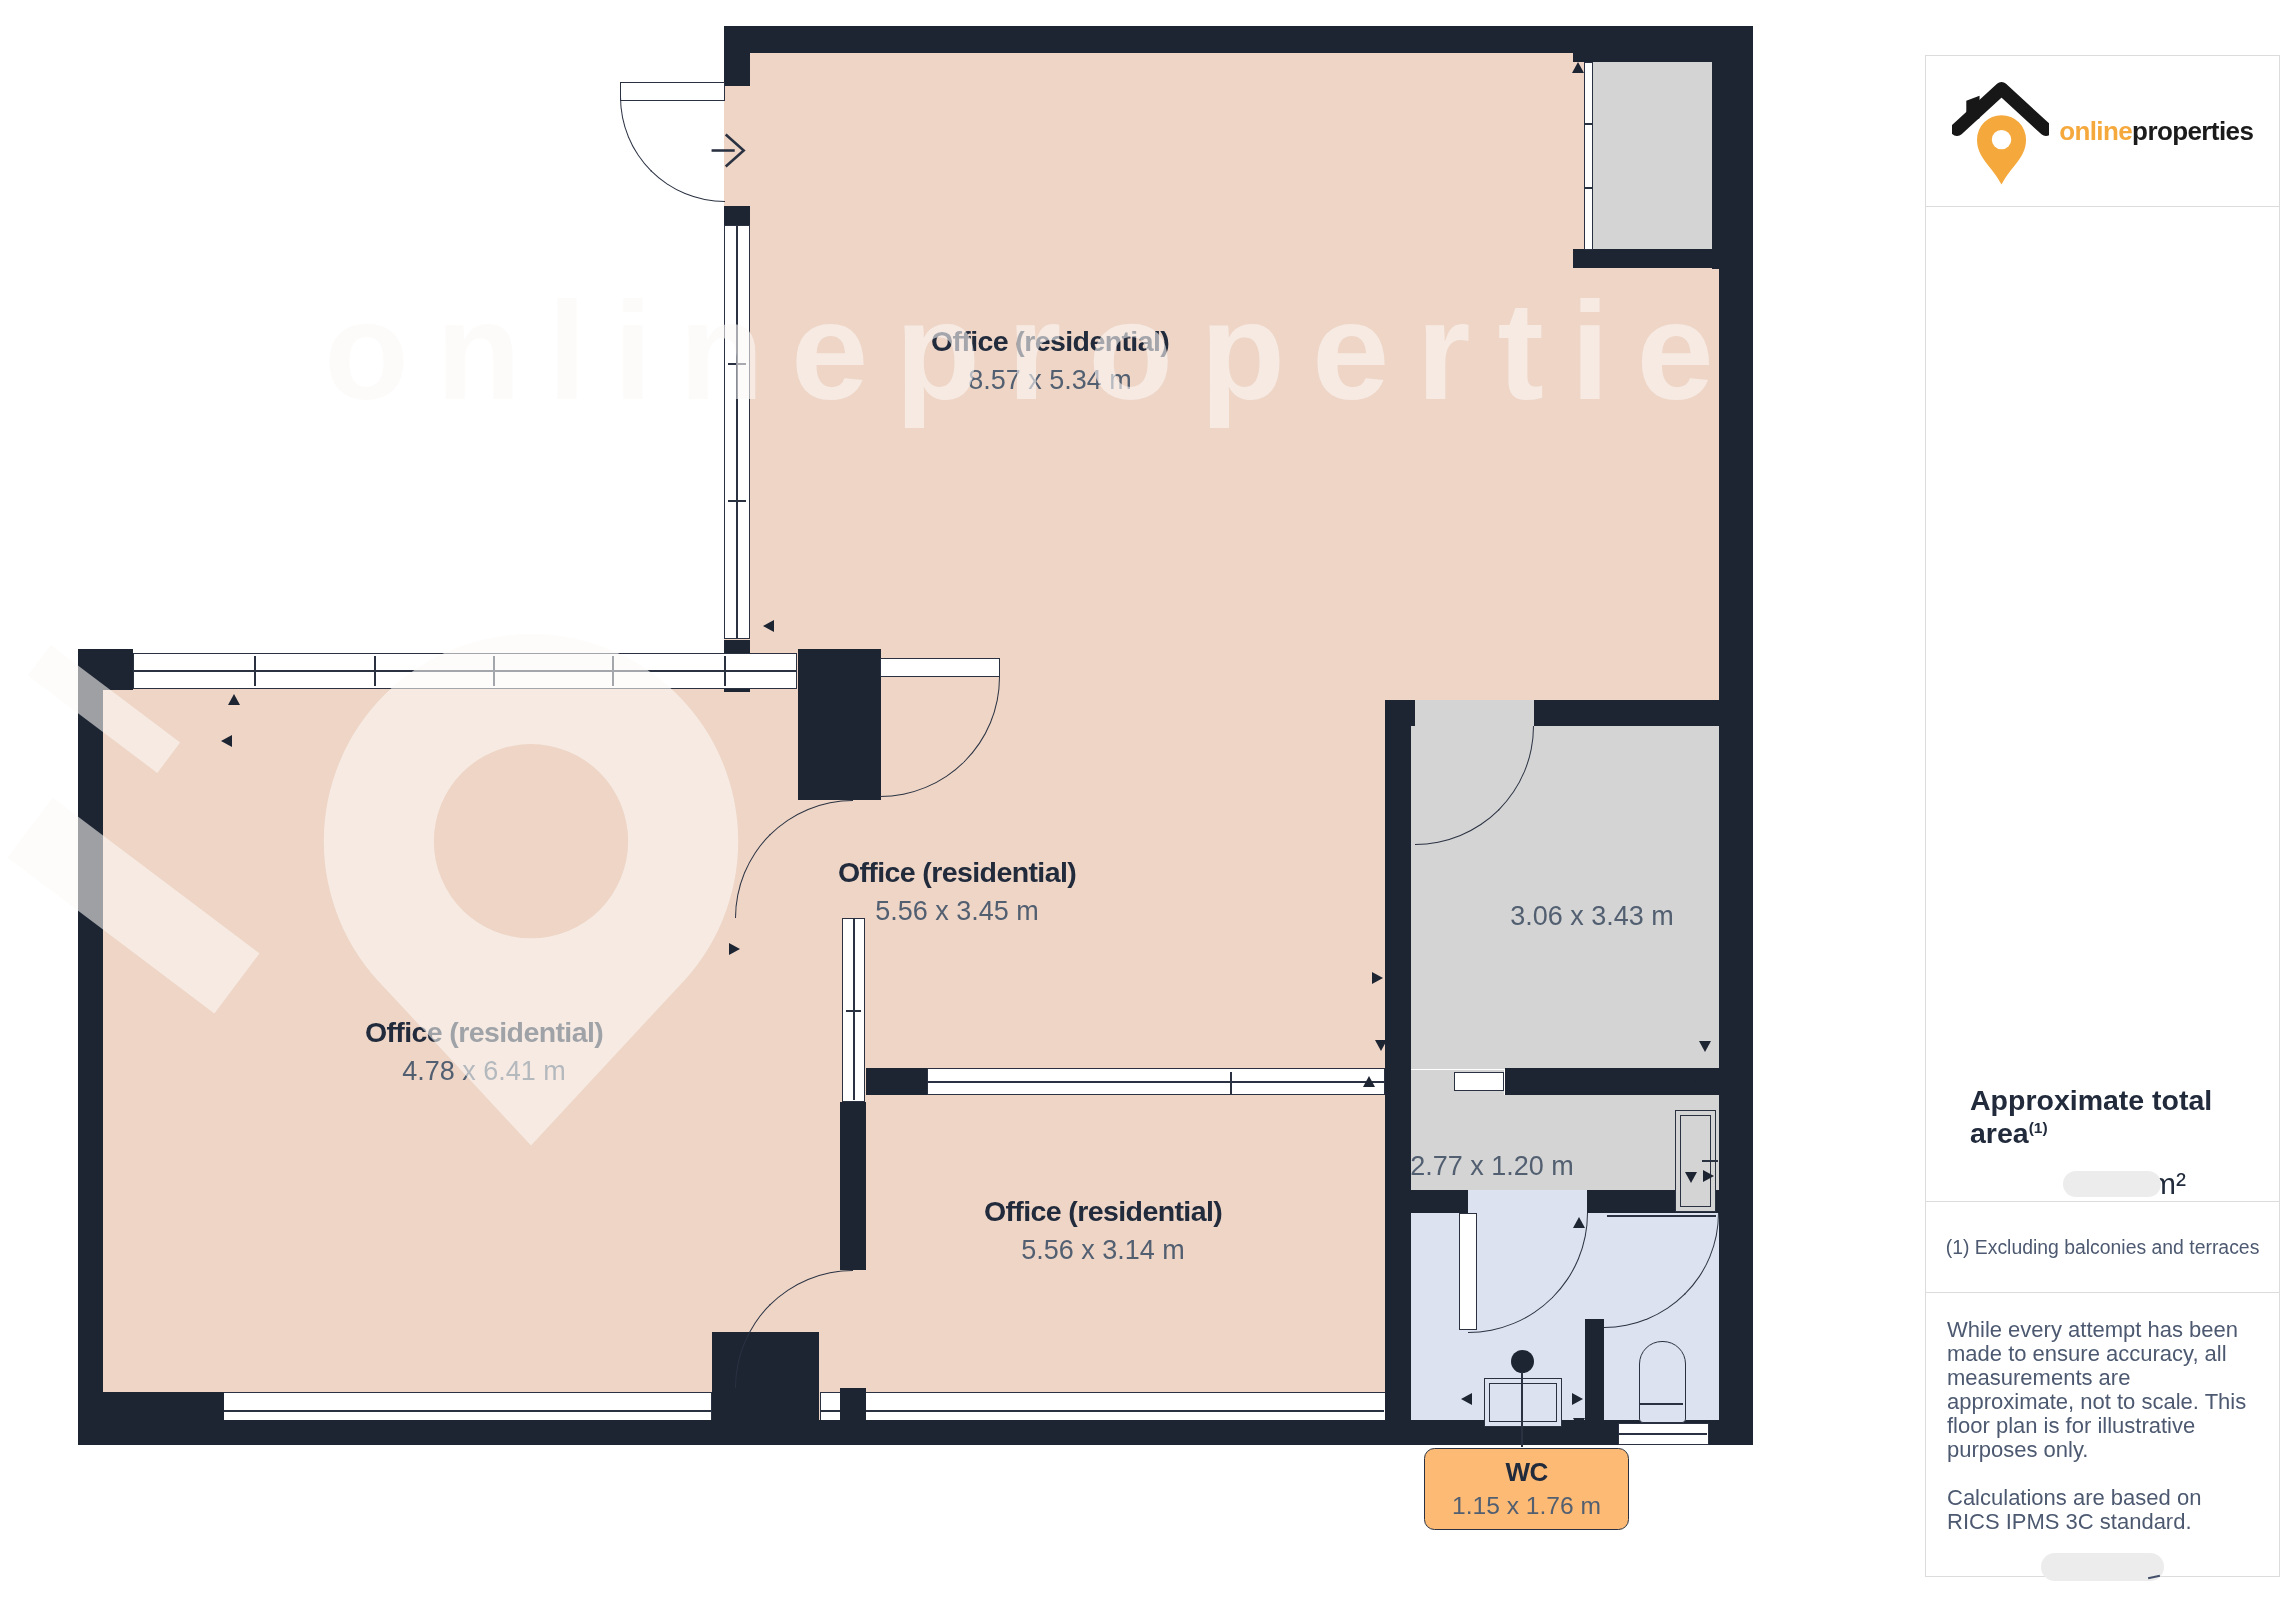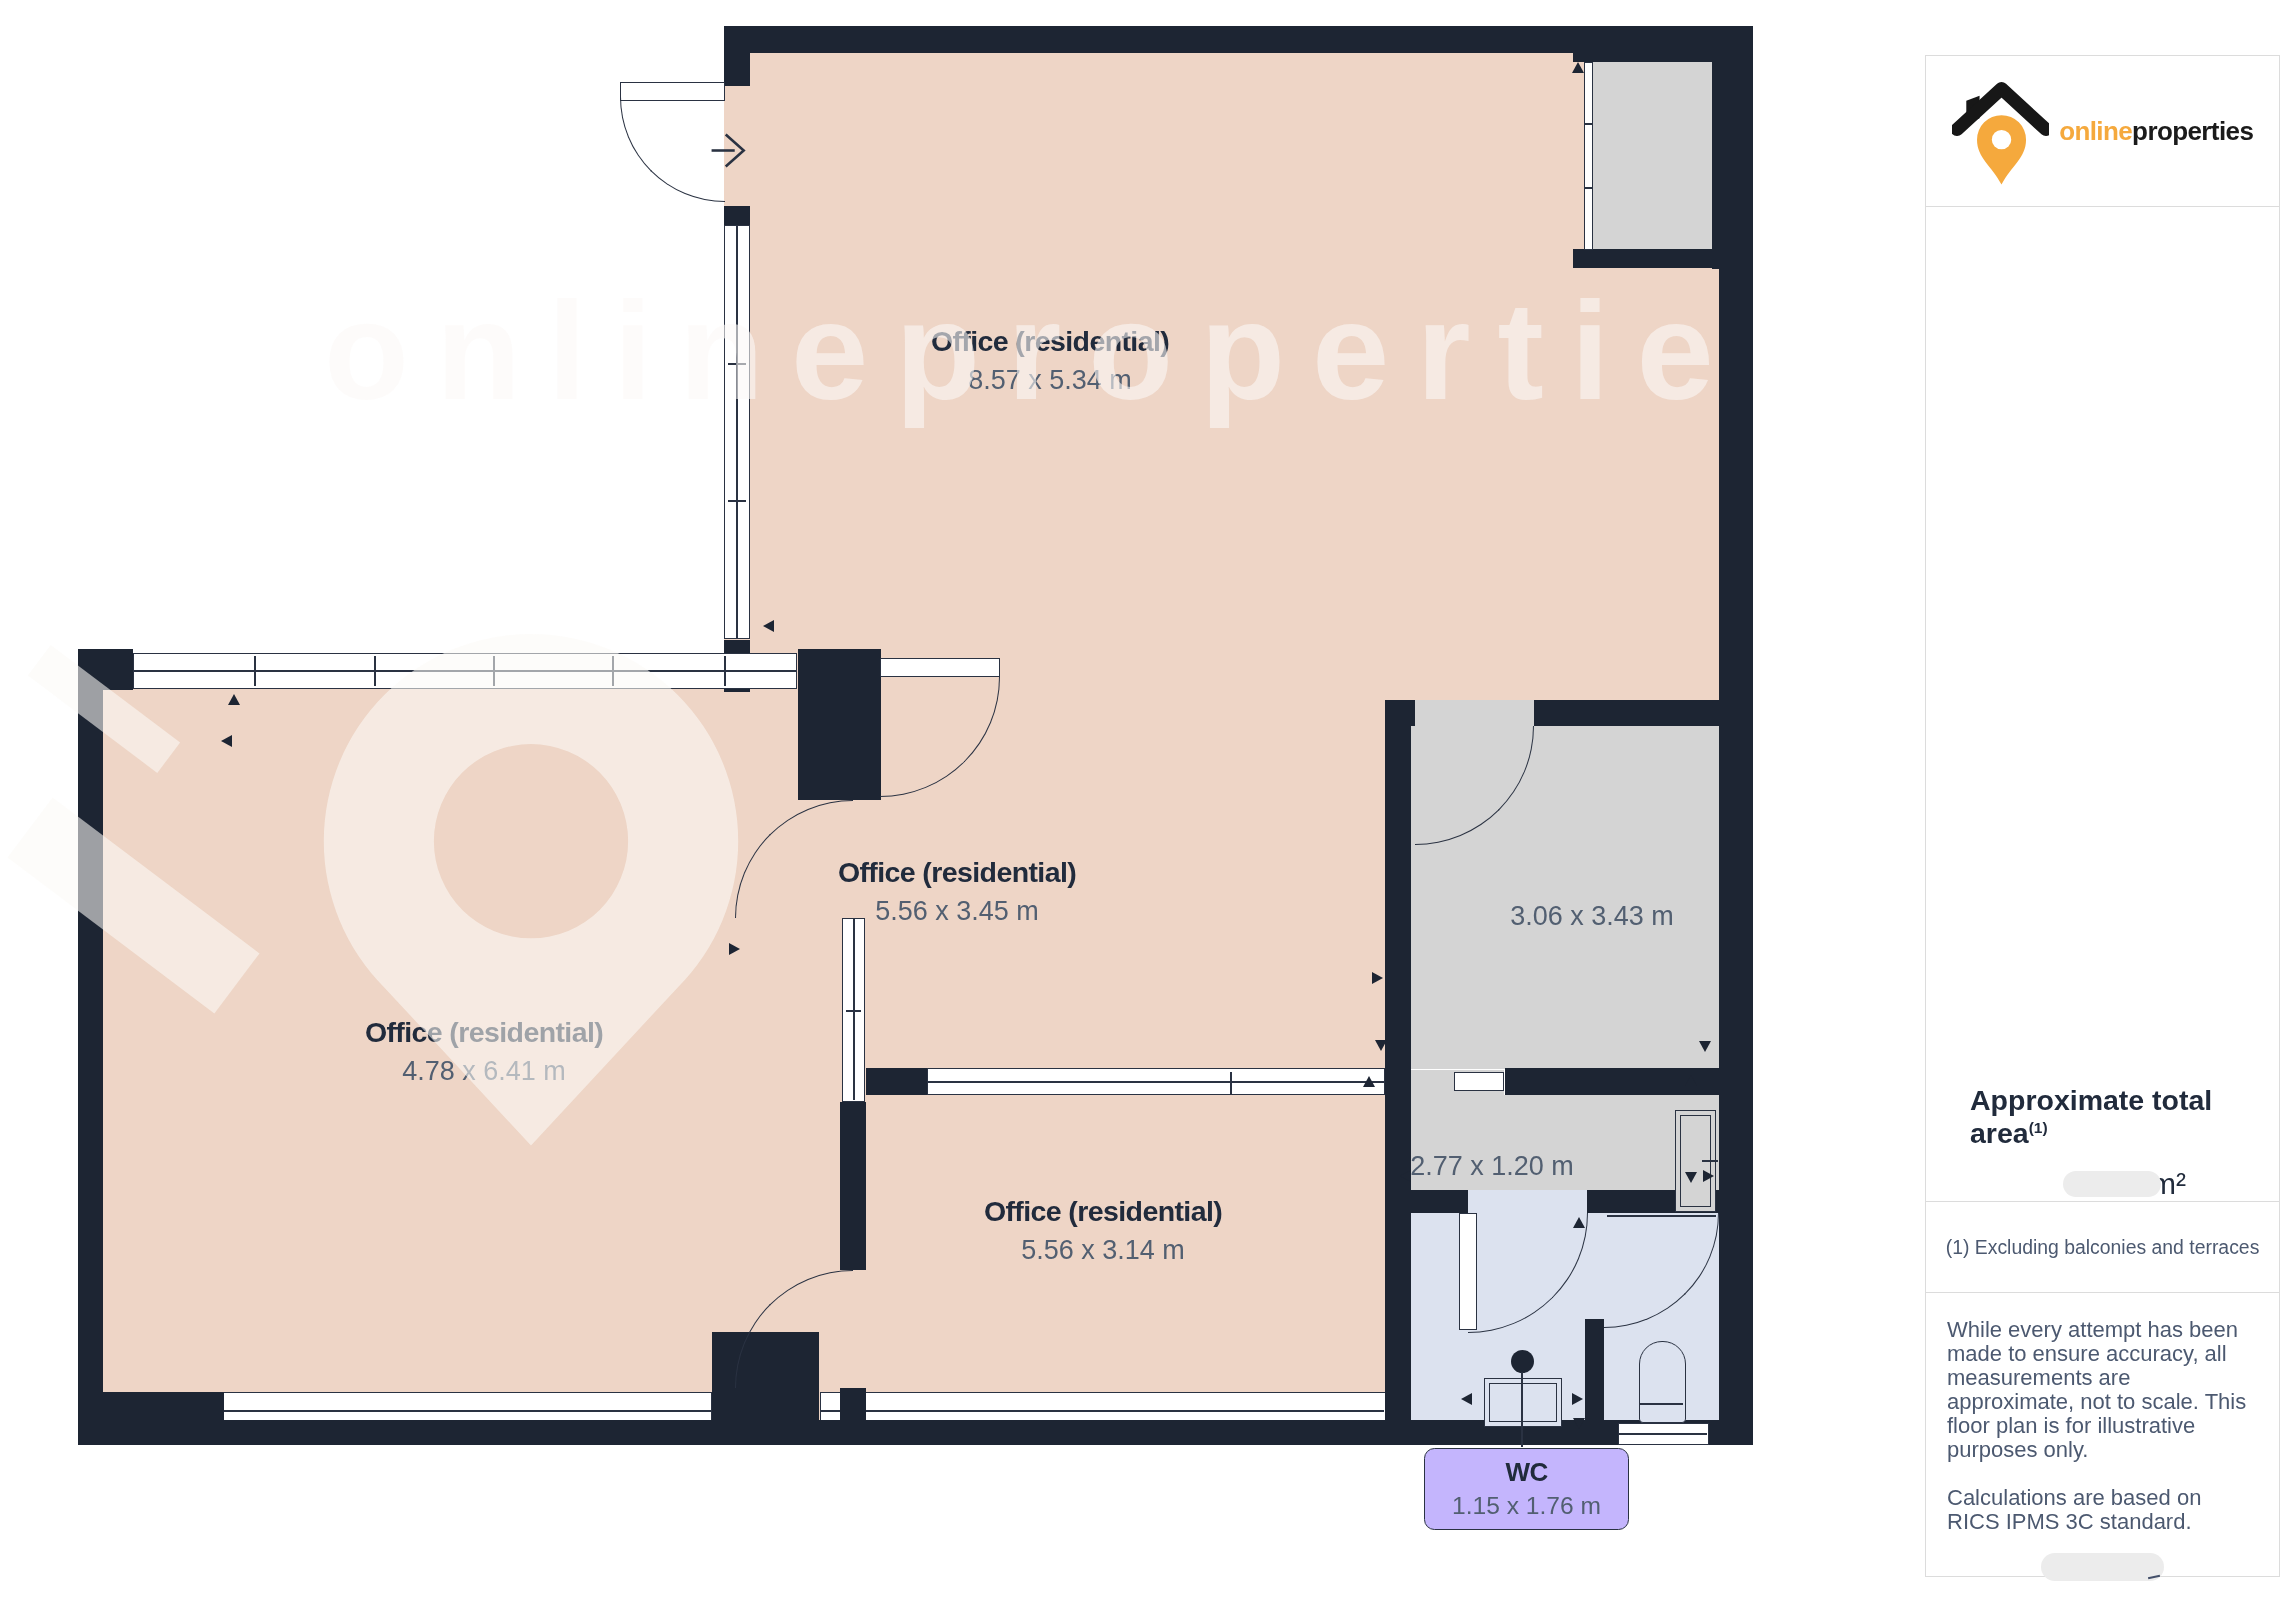--- a/index.html
+++ b/index.html
@@ -24,21 +24,21 @@
   
   .ar{position:absolute;width:0;height:0;}
   .ar.up{border-left:6.5px solid transparent;border-right:6.5px solid transparent;border-bottom:11.7px solid #1d2533;}
   .ar.down{border-left:6.5px solid transparent;border-right:6.5px solid transparent;border-top:11.7px solid #1d2533;}
   .ar.left{border-top:6.5px solid transparent;border-bottom:6.5px solid transparent;border-right:11.7px solid #1d2533;}
   .ar.right{border-top:6.5px solid transparent;border-bottom:6.5px solid transparent;border-left:11.7px solid #1d2533;}
   
   .rlabel{position:absolute;transform:translate(-50%,-50%);text-align:center;white-space:nowrap;}
   .rname{font-size:28.5px;font-weight:bold;color:#212b3c;letter-spacing:-0.6px;}
   .rdims{font-size:27px;color:#525f71;margin-top:6.5px;}
-  .callout{position:absolute;background:#c4b5fd;border:1.9px solid #2a3242;border-radius:10.4px;
+  .callout{position:absolute;background:#fdba74;border:1.9px solid #2a3242;border-radius:10.4px;
            text-align:center;box-sizing:border-box;padding-top:7.8px;}
   .callout .rname{font-size:26px;}
   .callout .rdims{font-size:24.6px;margin-top:3.9px;}
   
   .wm{position:absolute;left:0;top:0;width:1921px;height:1545px;overflow:hidden;pointer-events:none;padding-left:35px;}
   .wm-text{position:absolute;left:324px;top:271px;font-size:139px;font-weight:bold;letter-spacing:27px;
            color:rgba(252,249,247,0.60);white-space:nowrap;}
   .wm-stripe{position:absolute;background:rgba(252,249,247,0.58);}
   
   .sidebar{position:absolute;left:1925px;top:55px;width:355px;color:#212b3c;}

